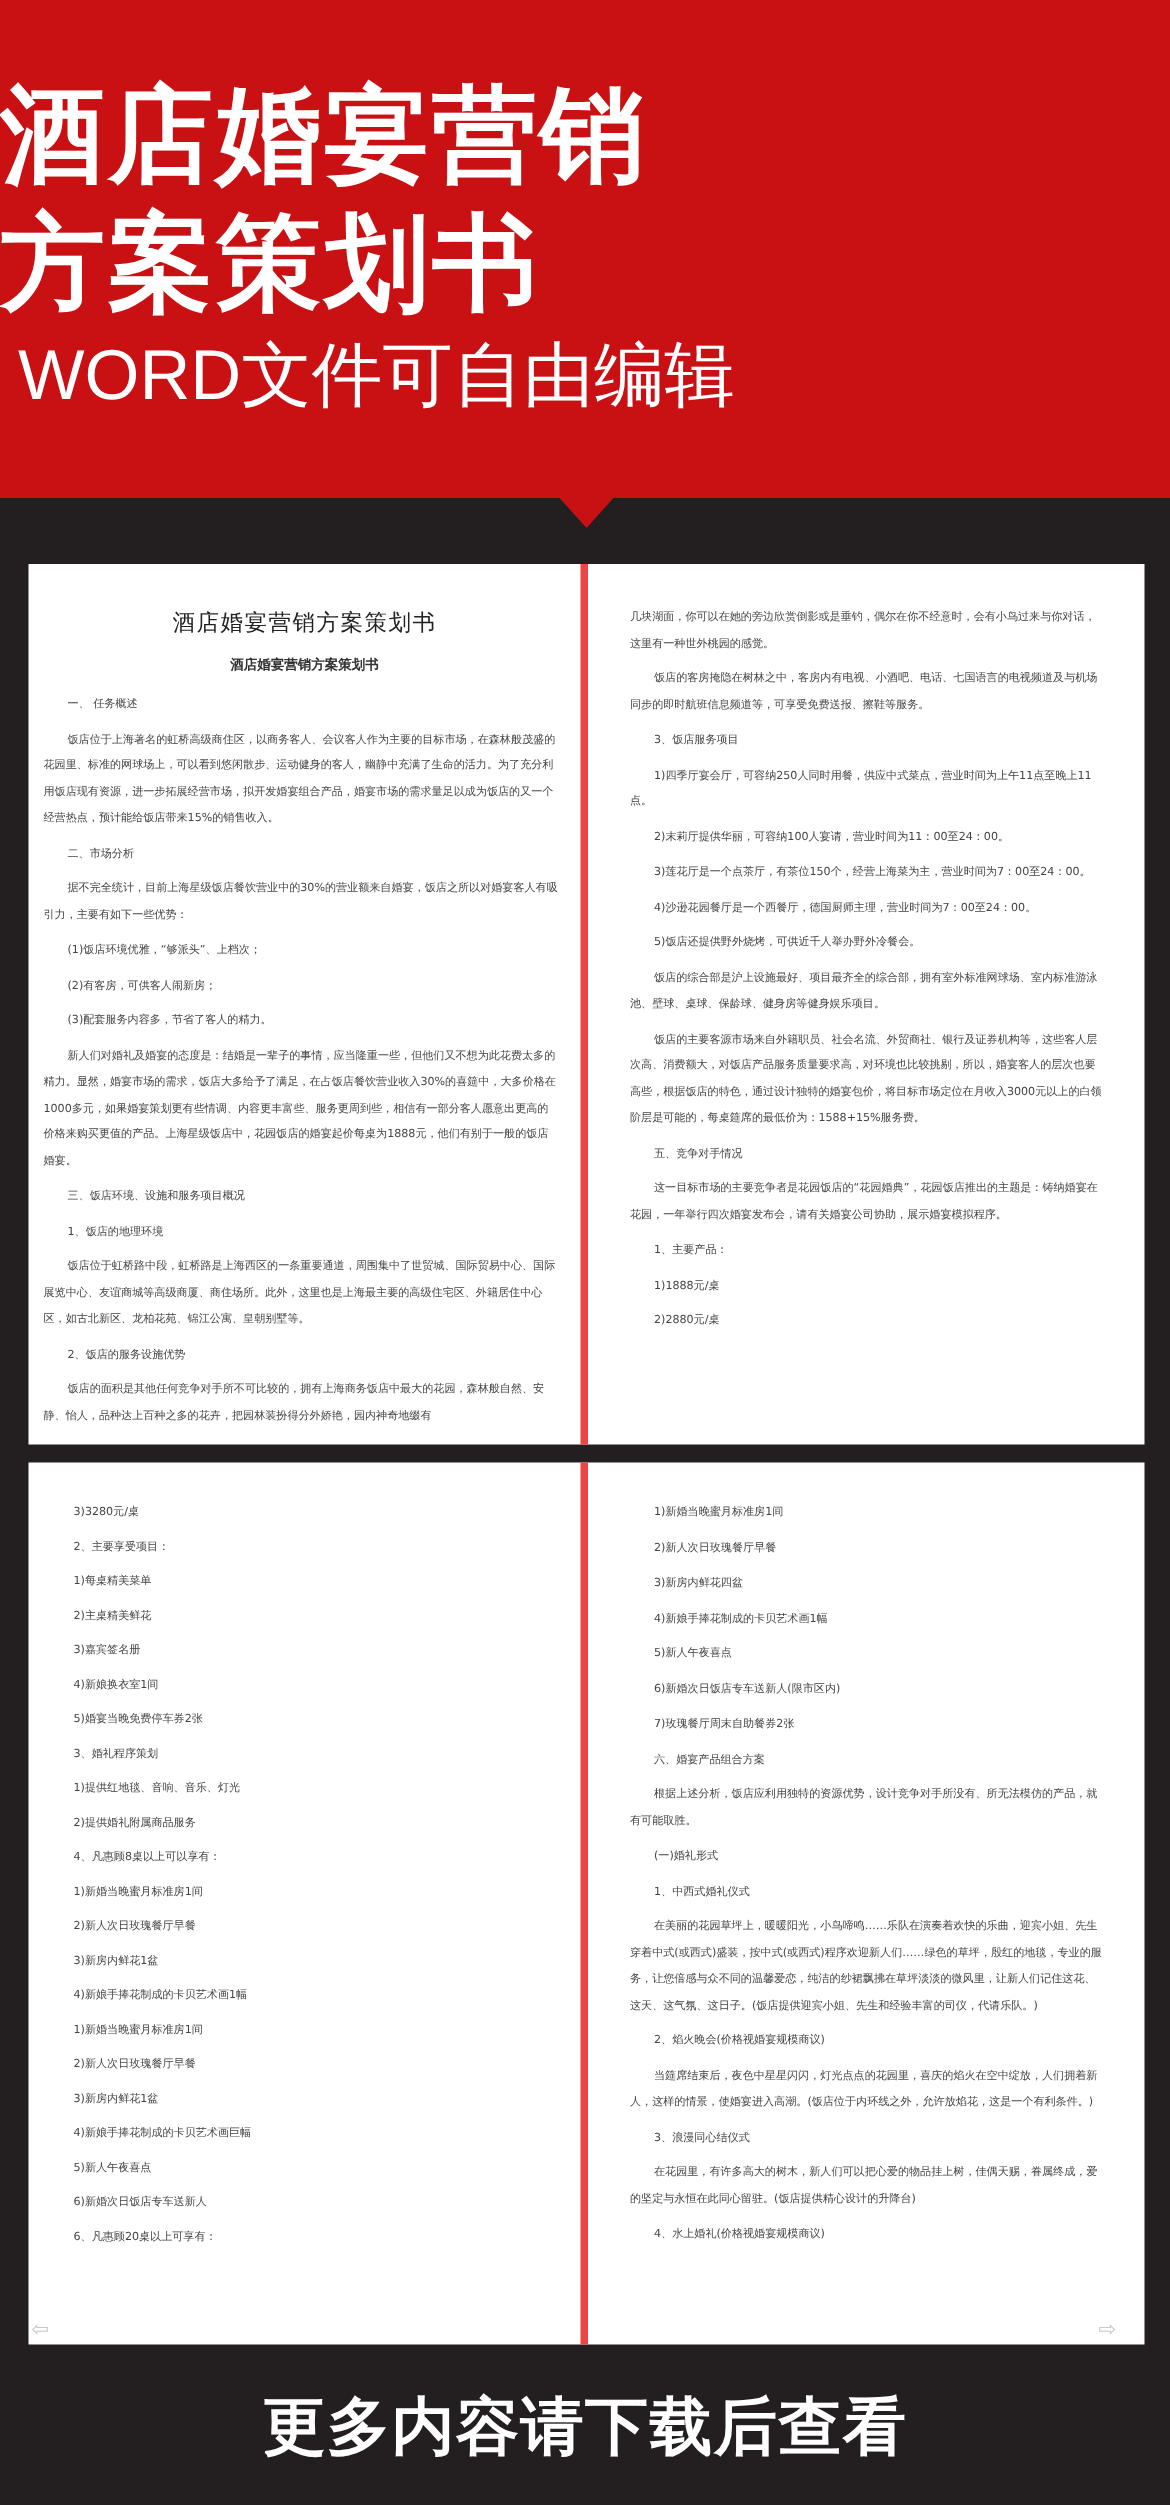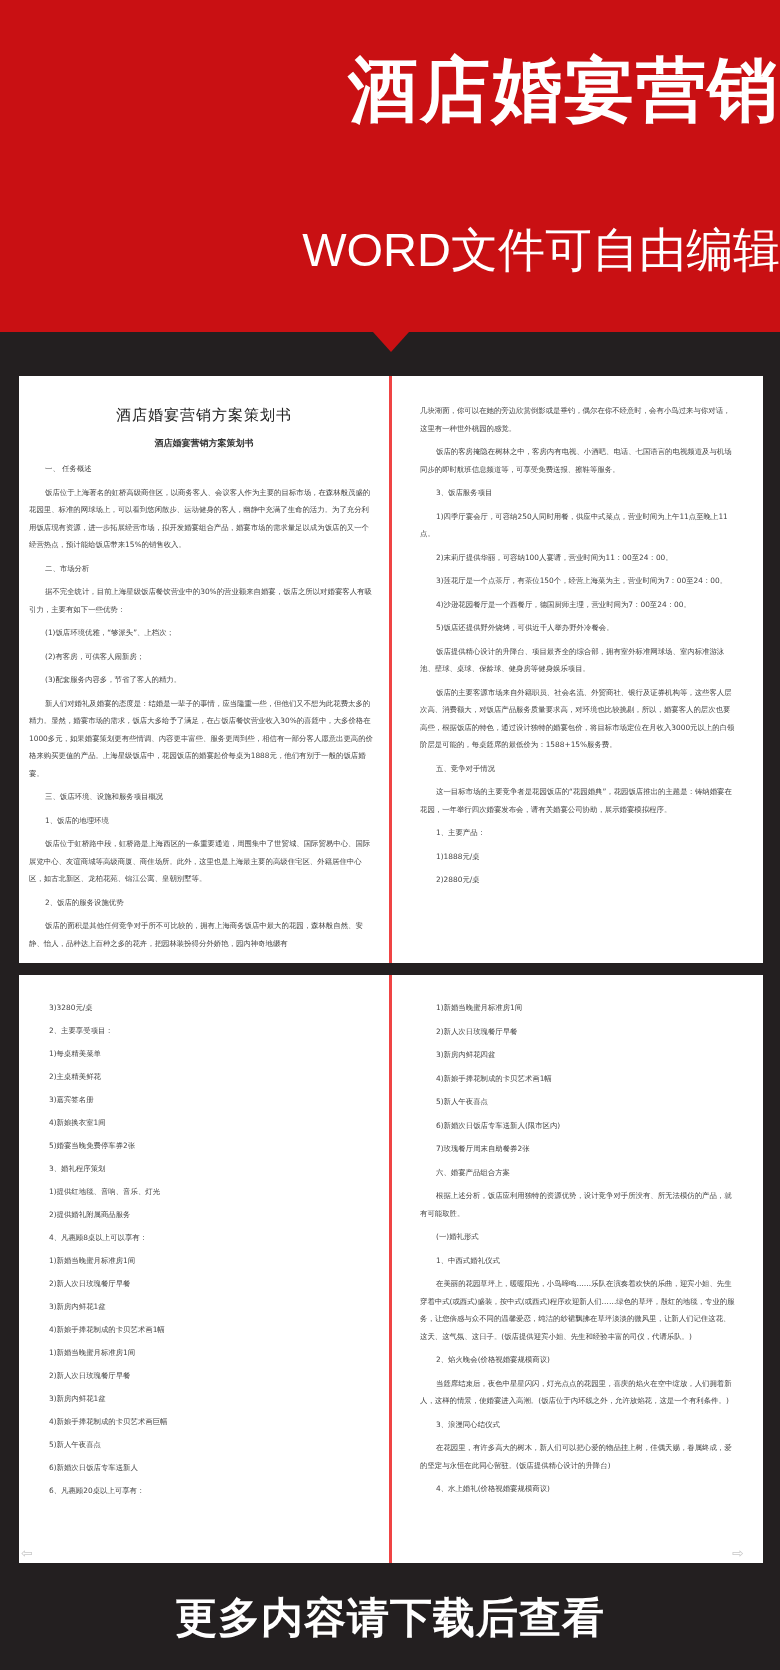--- a/index.html
+++ b/index.html
@@ -6,42 +6,42 @@
   body {
     width: 780px; height: 1670px; overflow: hidden;
     background: #231f20;
     font-family: "DejaVu Sans", sans-serif;
   }
   .banner {
     position: relative;
     width: 780px; height: 332px;
     background: #c91013;
     color: #fff;
-    text-align: right;
+    text-align: left;
     padding-left: 18px;
   }
   .banner .t1 { position: absolute; left: 0; right: 0; top: 50px; font-size: 70px; font-weight: bold; letter-spacing: 2px; line-height: 80px; }
   .banner .t2 { position: absolute; left: 0; right: 0; top: 135px; font-size: 70px; font-weight: bold; letter-spacing: 2px; line-height: 80px; }
   .banner .t3 { position: absolute; left: 0; right: 0; top: 222px; font-size: 47px; font-weight: normal; line-height: 56px; font-family: "Liberation Sans", sans-serif; margin-left: 12px; }
   .banner-notch {
     position: absolute; left: 373px; top: 332px;
     width: 0; height: 0;
     border-left: 18px solid transparent;
     border-right: 18px solid transparent;
     border-top: 20px solid #c91013;
   }
   .spread {
     position: absolute; left: 19px; width: 744px;
     background: #fff;
     display: flex;
   }
   .spread.s1 { top: 376px; height: 587px; }
   .spread.s2 { top: 975px; height: 588px; }
   .page { position: relative; width: 372px; height: 100%; overflow: hidden; color: #333; }
-  .page.left { border-right: 3px solid #ef4444; width: 373px; }
+  .page.left { border-right: 5px solid #ef4444; width: 373px; }
   .page.right { width: 356px; }
   .doc-title { text-align: center; font-family: "DejaVu Serif", serif; font-size: 15px; color: #222; margin-top: 30px; letter-spacing: 1px; }
   .doc-subtitle { text-align: center; font-size: 9px; font-weight: bold; color: #333; margin-top: 12px; margin-bottom: 10px; }
   .para { font-size: 7.4px; line-height: 17.5px; padding: 0 15px 0 10px; color: #444; text-indent: 16px; margin-bottom: 6px; }
   .head { font-size: 7.4px; line-height: 17.5px; padding-left: 26px; color: #444; margin-bottom: 6px; }
   .list .item { font-size: 7.4px; line-height: 17.5px; padding-left: 30px; color: #444; margin-bottom: 5.5px; }
   .page.right .para { padding-left: 28px; padding-right: 12px; }
   .page.right .head { padding-left: 44px; }
   .nav-arrow { position: absolute; bottom: 2px; font-size: 14px; color: #c8c8c8; }
   .nav-arrow.prev { left: 2px; }
@@ -49,20 +49,21 @@
   .footer-text {
     position: absolute; left: 0; right: 0; top: 1590px;
     text-align: center; color: #fff; font-size: 42px; font-weight: bold; letter-spacing: 1px;
   }
 </style>
 </head>
 <body>
 
 <div class="banner">
   <div class="t1">酒店婚宴营销</div>
+  <div class="t2">方案策划书</div>
   <div class="t3">WORD文件可自由编辑</div>
 </div>
 <div class="banner-notch"></div>
 
 <div class="spread s1">
   <div class="page left">
     <div class="doc-title">酒店婚宴营销方案策划书</div>
     <div class="doc-subtitle">酒店婚宴营销方案策划书</div>
     <div id="p1-body">
         <div class="head">一、 任务概述</div>
@@ -83,21 +84,21 @@
   <div class="page right">
     <div id="p2-body" style="margin-top:26px;">
         <div class="para" style="text-indent: 0px;">几块湖面，你可以在她的旁边欣赏倒影或是垂钓，偶尔在你不经意时，会有小鸟过来与你对话，这里有一种世外桃园的感觉。</div>
         <div class="para">饭店的客房掩隐在树林之中，客房内有电视、小酒吧、电话、七国语言的电视频道及与机场同步的即时航班信息频道等，可享受免费送报、擦鞋等服务。</div>
         <div class="head">3、饭店服务项目</div>
         <div class="para">1)四季厅宴会厅，可容纳250人同时用餐，供应中式菜点，营业时间为上午11点至晚上11点。</div>
         <div class="para">2)末莉厅提供华丽，可容纳100人宴请，营业时间为11：00至24：00。</div>
         <div class="para">3)莲花厅是一个点茶厅，有茶位150个，经营上海菜为主，营业时间为7：00至24：00。</div>
         <div class="para">4)沙逊花园餐厅是一个西餐厅，德国厨师主理，营业时间为7：00至24：00。</div>
         <div class="para">5)饭店还提供野外烧烤，可供近千人举办野外冷餐会。</div>
-        <div class="para">饭店提供精心设计的升降台、项目最齐全的综合部，拥有室外标准网球场、室内标准游泳池、壁球、桌球、保龄球、健身房等健身娱乐项目。</div>
+        <div class="para">饭店的综合部是沪上设施最好、项目最齐全的综合部，拥有室外标准网球场、室内标准游泳池、壁球、桌球、保龄球、健身房等健身娱乐项目。</div>
         <div class="para">饭店的主要客源市场来自外籍职员、社会名流、外贸商社、银行及证券机构等，这些客人层次高、消费额大，对饭店产品服务质量要求高，对环境也比较挑剔，所以，婚宴客人的层次也要高些，根据饭店的特色，通过设计独特的婚宴包价，将目标市场定位在月收入3000元以上的白领阶层是可能的，每桌筵席的最低价为：1588+15%服务费。</div>
         <div class="head">五、竞争对手情况</div>
         <div class="para">这一目标市场的主要竞争者是花园饭店的“花园婚典”，花园饭店推出的主题是：铸纳婚宴在花园，一年举行四次婚宴发布会，请有关婚宴公司协助，展示婚宴模拟程序。</div>
         <div class="head">1、主要产品：</div>
         <div class="head">1)1888元/桌</div>
         <div class="head">2)2880元/桌</div>
       </div>
   </div>
 </div>
 

